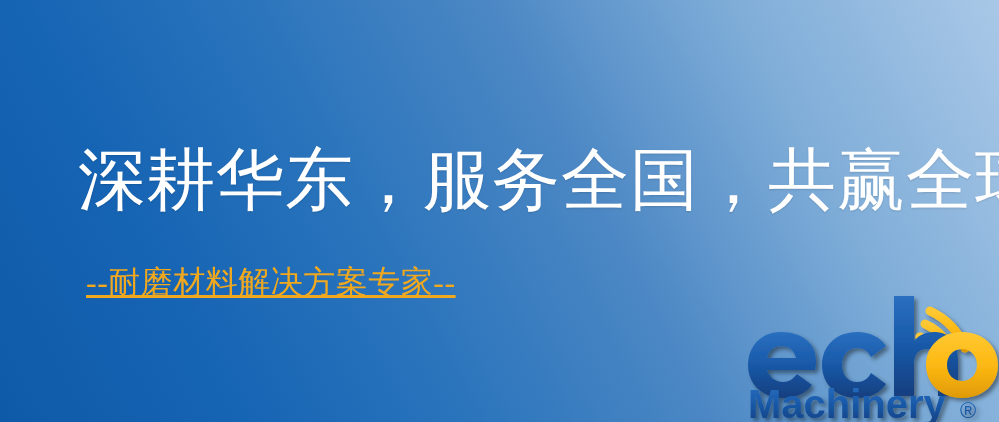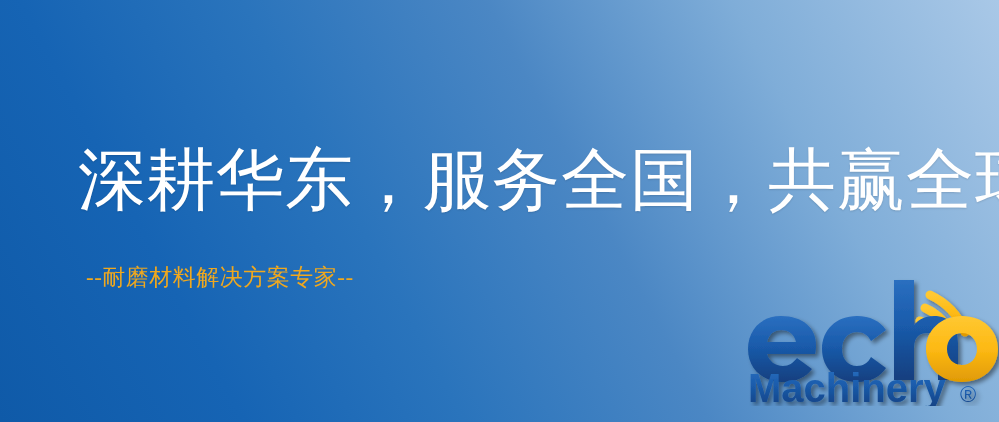--- a/index.html
+++ b/index.html
@@ -38,32 +38,33 @@
     white-space: nowrap;
     text-shadow: 0 1px 2px rgba(0,0,0,0.13);
   }
 
   
   #subtitle {
     position: absolute;
     left: 86px;
     top: 266px;
     font-family: "Liberation Serif", "DejaVu Serif", serif;
-    font-size: 23px;
+    font-size: 32px;
     line-height: 1;
     letter-spacing: 0.5px;
     color: #f0a81e;
     white-space: nowrap;
+    text-decoration: underline;
   }
 
   
   #logo {
     position: absolute;
     left: 744px;
-    top: 276px;
+    top: 292px;
     width: 255px;
     height: 130px;
   }
   #logo svg { display: block; }
 </style>
 </head>
 <body>
 
 <div id="banner">
 

